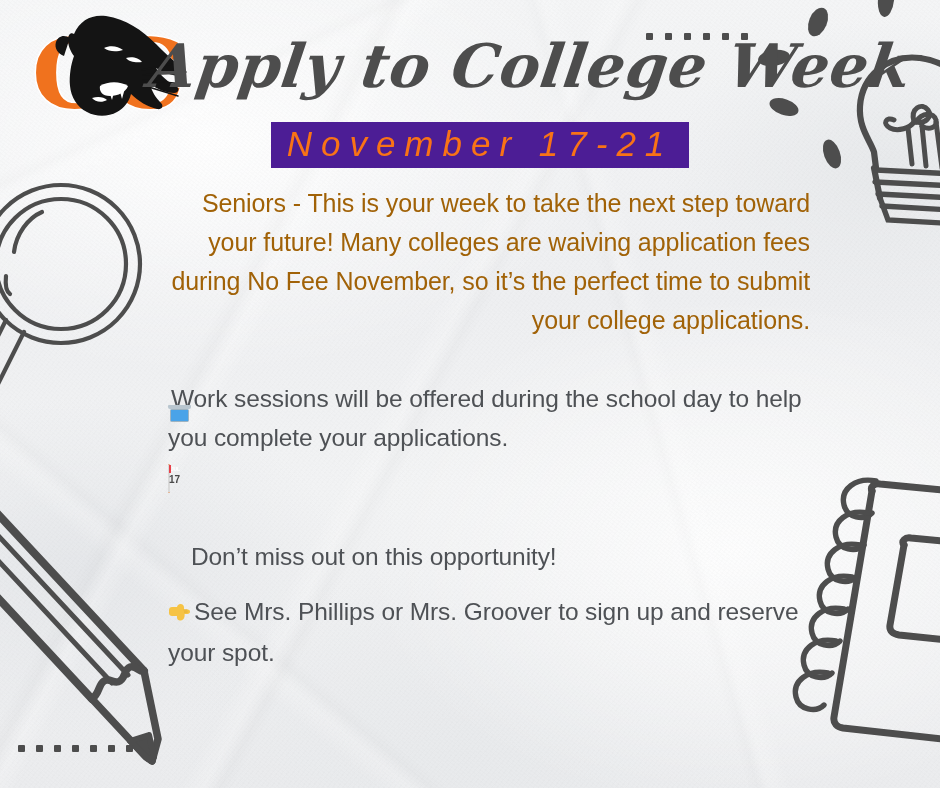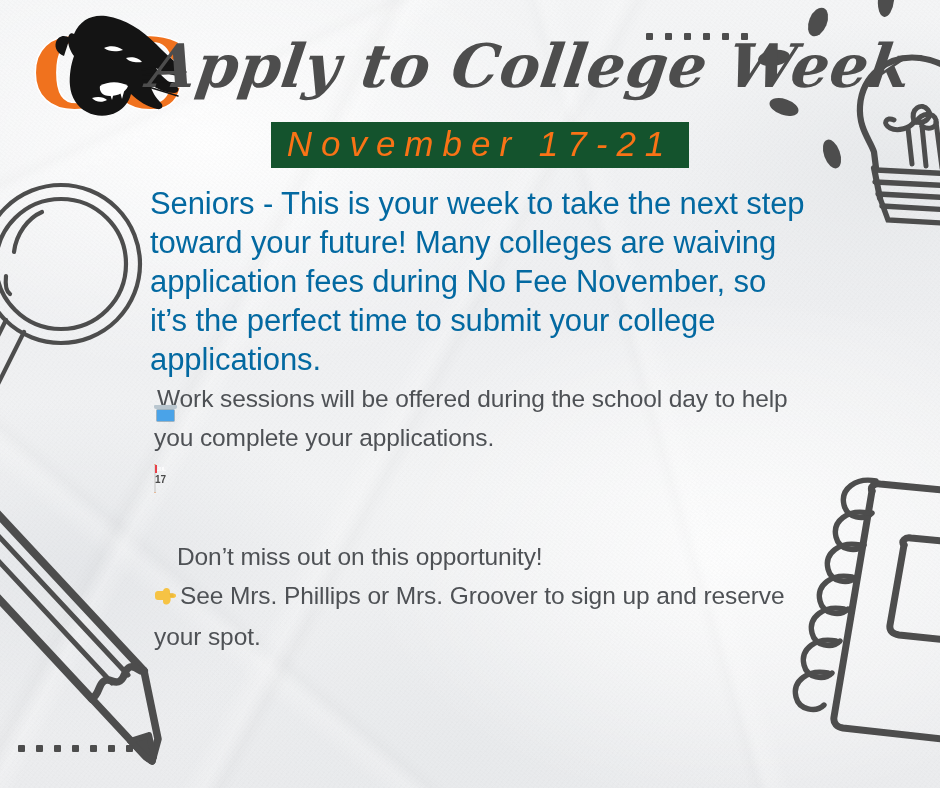--- a/index.html
+++ b/index.html
@@ -90,49 +90,49 @@
 
   #dateband-wrap {
     position: absolute;
     left: 150px;
     top: 122px;
     width: 660px;
     text-align: center;
   }
   #dateband {
     display: inline-block;
-    background: #14532d;
+    background: #4c1d95;
     padding: 2px 16px 4px 16px;
   }
   #date-text {
     font-family: "Liberation Sans", sans-serif;
     font-style: italic;
     font-weight: normal;
     font-size: 35px;
     line-height: 1.15;
     letter-spacing: 9px;
     color: #f97316;
     white-space: nowrap;
   }
 
   #intro {
     position: absolute;
     left: 150px;
     top: 184px;
     width: 660px;
-    text-align: left;
-    font-size: 31px;
+    text-align: right;
+    font-size: 25px;
     line-height: 39px;
-    color: #0369a1;
+    color: #a16207;
     letter-spacing: -0.1px;
   }
 
   #details {
     position: absolute;
-    left: 154px;
+    left: 168px;
     top: 379px;
     width: 650px;
     text-align: left;
     font-size: 24.5px;
     line-height: 39px;
     color: #4e5155;
     letter-spacing: -0.1px;
   }
   #details .block + .block { margin-top: 39px; }
 
@@ -363,21 +363,21 @@
           <span class="head">JUL</span>
           <span class="day">17</span>
         </span>
       </span>
     </div>
 
     <div class="block" style="margin-top:39px;margin-left:23px;">
       <span>Don’t miss out on this opportunity!</span>
     </div>
 
-    <div class="block" style="margin-top:0;">
+    <div class="block" style="margin-top:16px;">
       <span class="emj">
         <span class="emoji-point">
           <svg width="23" height="19" viewBox="0 0 23 19">
             <g fill="#f6c344">
               <path d="M1 7 C1 5.2 2.3 4 4 4 L11 4 L11 13 L4 13 C2.3 13 1 11.8 1 10 Z"></path>
               <path d="M9 4.5 C9 2.4 10.6 1 12.6 1 C14.6 1 16 2.4 16 4.4 L16 6.6
                        L19.4 6.6 C21 6.6 22 7.5 22 8.8 C22 10.1 21 11 19.4 11
                        L16.6 11 L16.6 12.8 C16.6 15.4 14.6 17.6 12 17.6
                        C10.3 17.6 9 16.4 9 14.6 Z"></path>
             </g>

